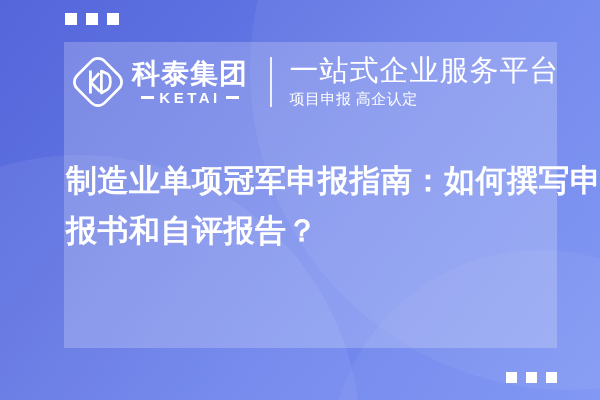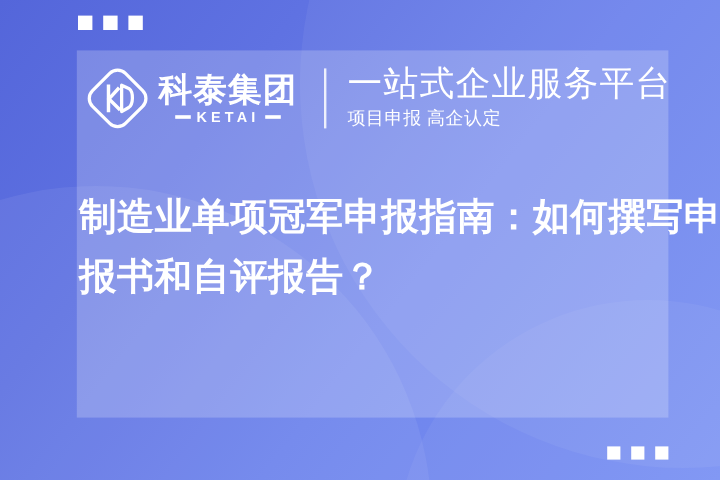--- a/index.html
+++ b/index.html
@@ -114,35 +114,36 @@
     flex-direction: column;
     align-items: center;
   }
   .logo-cn {
     color: #ffffff;
     font-size: 28px;
     font-weight: 700;
     letter-spacing: 1px;
     line-height: 1.04;
     white-space: nowrap;
+    font-family: Liberation Serif, serif;
   }
   .logo-en-row {
     display: flex;
     align-items: center;
     gap: 5px;
     margin-top: 2px;
   }
   .logo-rule {
     width: 13px;
     height: 3px;
     background: #ffffff;
   }
   .logo-en {
     color: #ffffff;
-    font-size: 12px;
+    font-size: 15px;
     font-weight: 700;
     letter-spacing: 3.5px;
     line-height: 1;
     white-space: nowrap;
   }
 
   .divider {
     width: 1.5px;
     height: 50px;
     background: rgba(255, 255, 255, 0.85);

